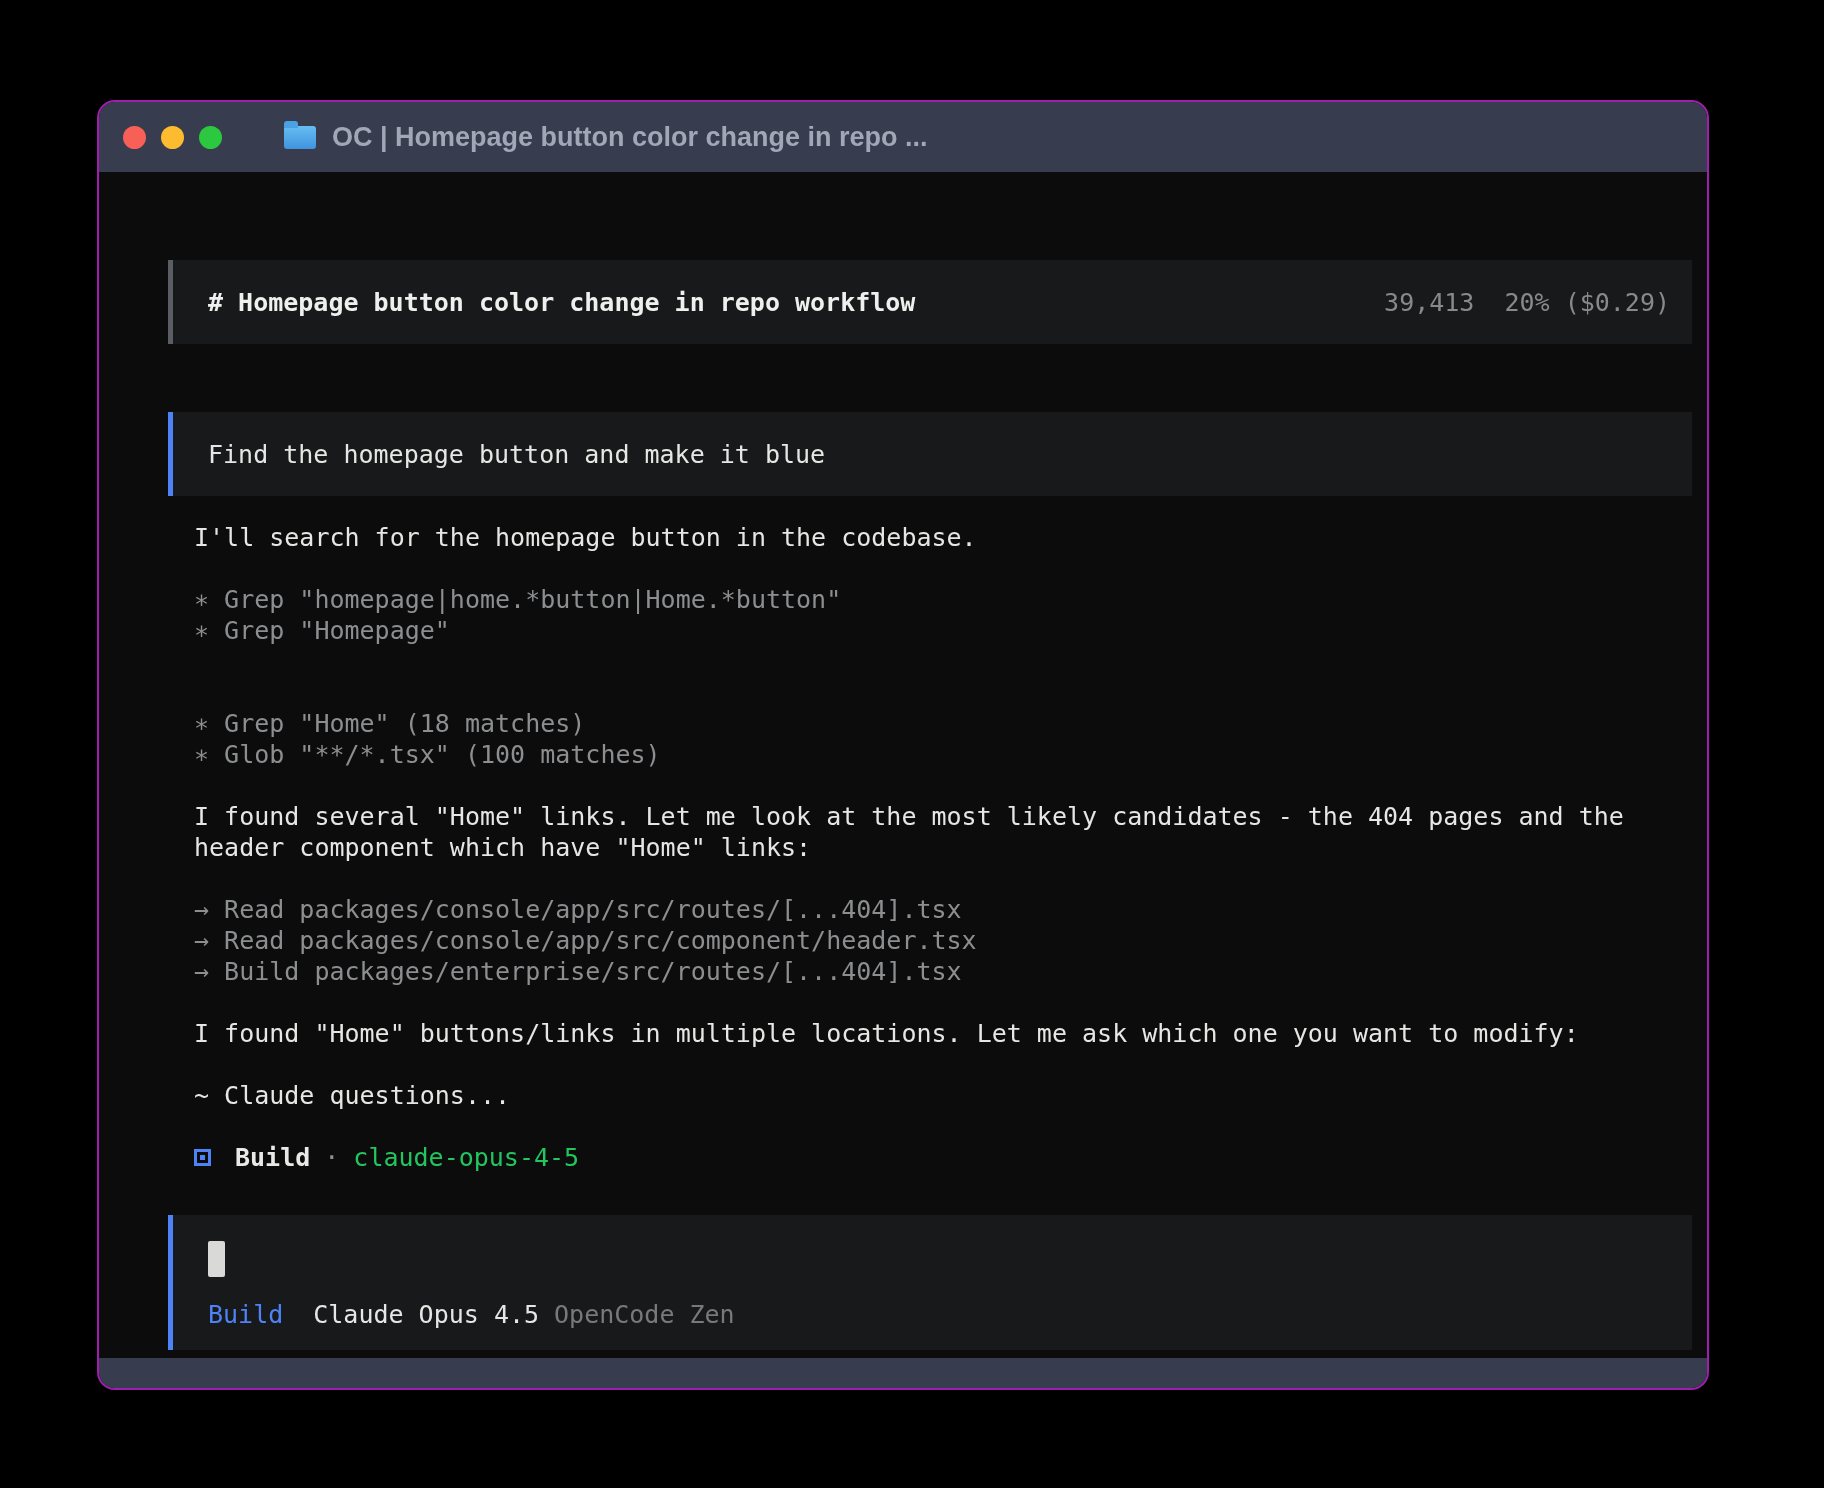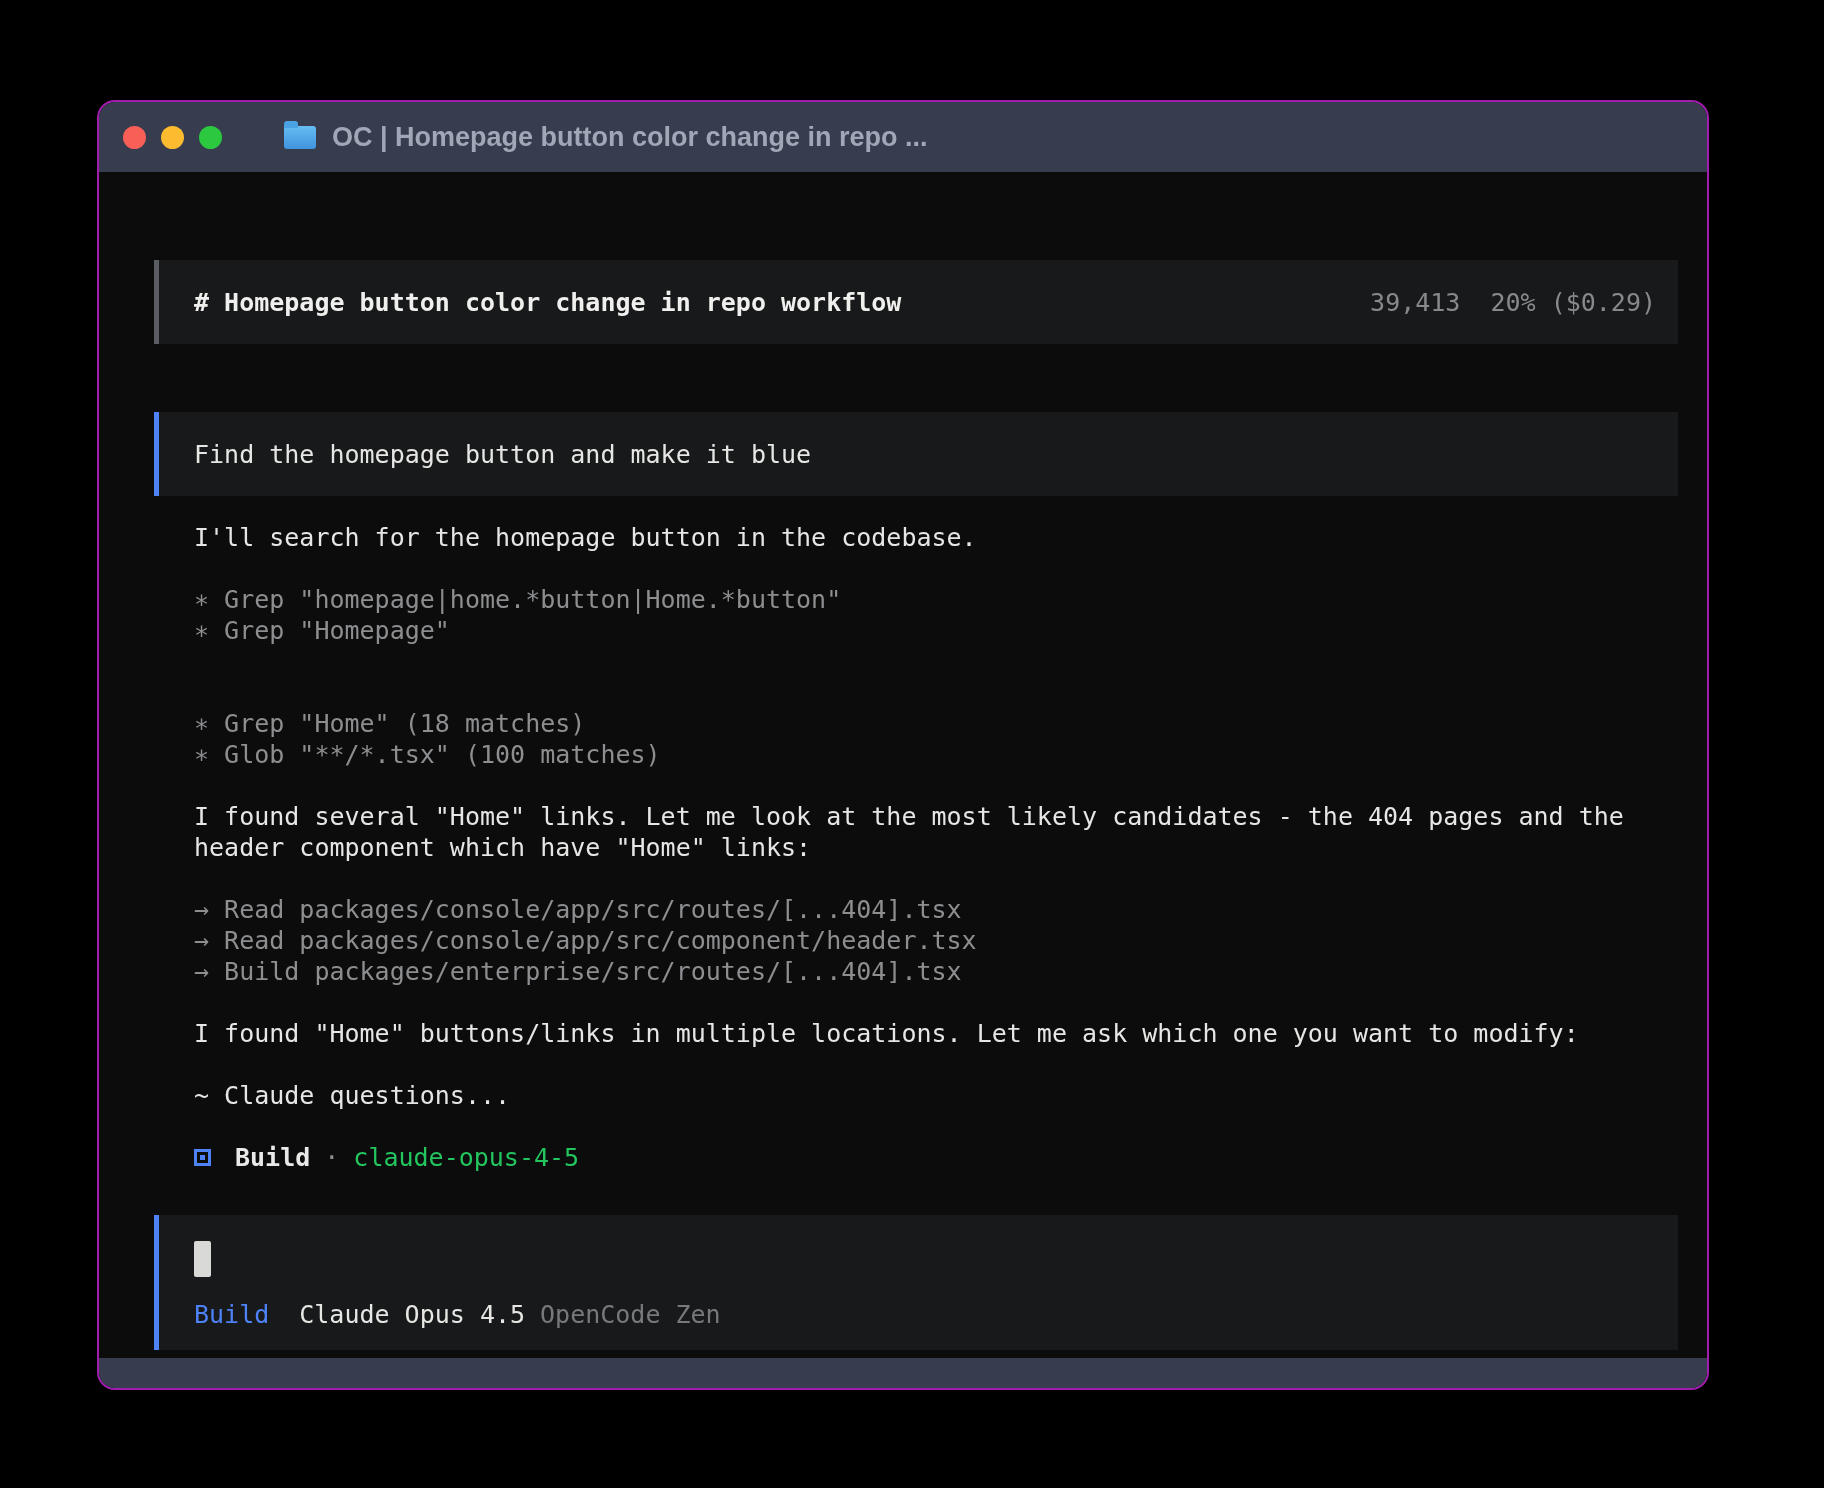--- a/index.html
+++ b/index.html
@@ -37,21 +37,21 @@
   }
 
   
   .term {
     position:absolute; left:0; top:70px; width:1608px; height:1188px;
     background:#0c0c0d;
   }
   .mono { font-family:"DejaVu Sans Mono",monospace; font-size:25px; }
 
   .block {
-    position:absolute; left:55px; width:1524px; background:#18191a;
+    position:absolute; left:69px; width:1524px; background:#18191a;
   }
   .header-block {
     top:88px; height:84px; border-left:5px solid #5a5d64;
     display:flex; align-items:center; justify-content:space-between;
     padding:0 22px 0 35px;
   }
   .header-title { color:#efefee; font-weight:bold; white-space:pre; }
   .header-stats { color:#87898c; white-space:pre; }
   .header-stats .sep { display:inline-block; width:30px; }
 

